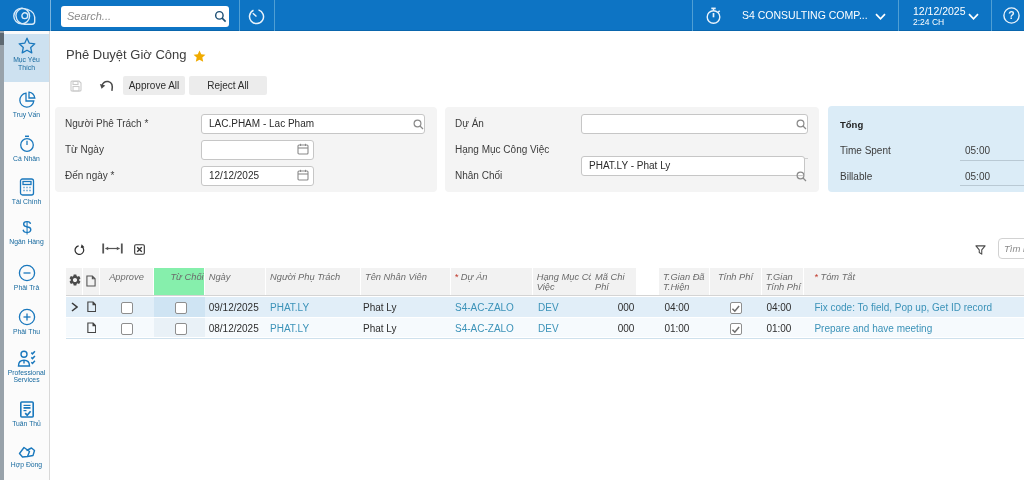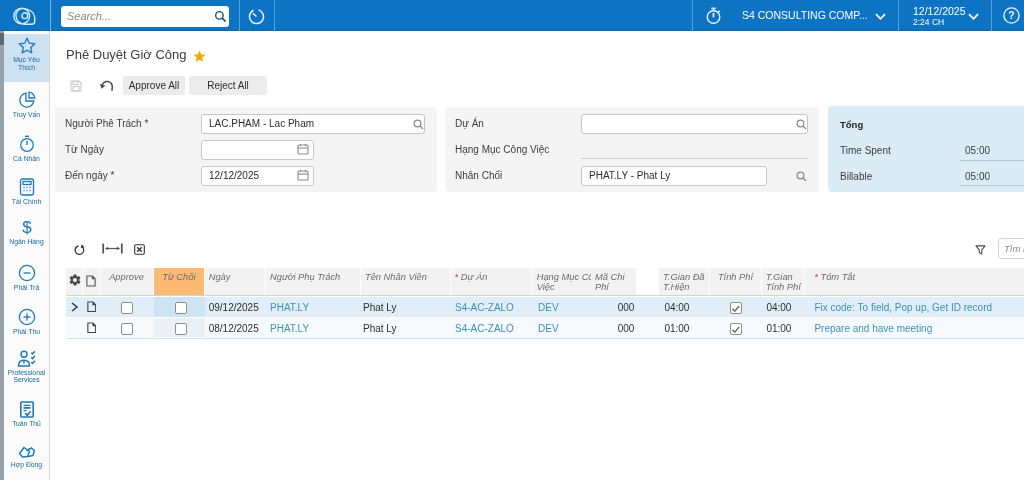--- a/index.html
+++ b/index.html
@@ -278,21 +278,21 @@
     <div class="panel" style="left:394px;width:374px"></div>
     <div class="flabel" style="left:404px;top:87px">Dự Án</div>
     <div class="finput" style="left:530px;top:83px;width:227px"></div>
     <svg class="abs" style="left:745px;top:88px" width="11" height="11" viewBox="0 0 11 11">
         <circle cx="4.5" cy="4.5" r="3.4" fill="none" stroke="#8a8a8a" stroke-width="1.2"></circle>
         <line x1="7" y1="7" x2="10" y2="10" stroke="#8a8a8a" stroke-width="1.2"></line>
       </svg>
     <div class="flabel" style="left:404px;top:113px">Hạng Mục Công Việc</div>
     <div class="abs" style="left:530px;top:127px;width:227px;height:1px;background:#cfcfcf"></div>
     <div class="flabel" style="left:404px;top:139px">Nhân Chối</div>
-    <div class="finput" style="left:530px;top:135px;width:186px">PHAT.LY - Phat Ly</div>
+    <div class="finput" style="left:530px;top:125px;width:224px">PHAT.LY - Phat Ly</div>
     <svg class="abs" style="left:745px;top:140px" width="11" height="11" viewBox="0 0 11 11">
         <circle cx="4.5" cy="4.5" r="3.4" fill="none" stroke="#8a8a8a" stroke-width="1.2"></circle>
         <line x1="7" y1="7" x2="10" y2="10" stroke="#8a8a8a" stroke-width="1.2"></line>
       </svg>
 
     <div id="panel3"></div>
     <div class="flabel" style="left:789px;top:88px;font-weight:bold;color:#222;font-size:9.5px">Tổng</div>
     <div class="flabel" style="left:789px;top:114px">Time Spent</div>
     <div class="flabel" style="left:914px;top:114px">05:00</div>
     <div class="abs" style="left:909px;top:129px;width:128px;height:1px;background:#b9c9d4"></div>
@@ -323,21 +323,21 @@
     <svg class="abs" style="left:924px;top:214px" width="11" height="10" viewBox="0 0 13 12">
         <path d="M1 1 L12 1 L8 5.8 L8 11 L5 9 L5 5.8 Z" fill="none" stroke="#4a4a4a" stroke-width="1.3" stroke-linejoin="round"></path>
       </svg>
     <div class="abs" style="left:947px;top:207px;width:80px;height:21px;border:1px solid #d2d2d2;border-radius:4px;background:#fff;font-size:9.5px;font-style:italic;color:#8a8a8a;line-height:19px;padding-left:5px">Tìm k</div>
 
     <div id="grid">
       <div id="ghead">
         <div class="hc" style="left:0;width:16.5px"></div>
         <div class="hc" style="left:16.5px;width:17.5px"></div>
         <div class="hc" style="left:34px;width:54px;text-align:center;padding-left:0">Approve</div>
-        <div class="hc" style="left:88px;width:50.7px;background:#fdba74;text-align:center;padding-left:0">Từ Chối</div>
+        <div class="hc" style="left:88px;width:50.7px;background:#86efac;text-align:right;padding-left:0">Từ Chối</div>
         <div class="hc" style="left:138.7px;width:61.3px">Ngày</div>
         <div class="hc" style="left:200px;width:95px">Người Phụ Trách</div>
         <div class="hc" style="left:295px;width:89.6px">Tên Nhân Viên</div>
         <div class="hc" style="left:384.6px;width:82.1px"><span style="color:#c0392b">*</span> Dự Án</div>
         <div class="hc" style="left:466.7px;width:80px">Hạng Mục Công<br>Việc</div>
         <div class="hc" style="left:525px;width:46.3px">Mã Chi<br>Phí</div>
         <div class="hc" style="left:593px;width:51.3px">T.Gian Đã<br>T.Hiện</div>
         <div class="hc" style="left:644.3px;width:51.4px;text-align:center;padding-left:0">Tính Phí</div>
         <div class="hc" style="left:695.7px;width:42.6px">T.Gian<br>Tính Phí</div>
         <div class="hc" style="left:738.3px;width:219.7px;border-right:none;padding-left:10px"><span style="color:#c0392b">*</span> Tóm Tắt</div>

